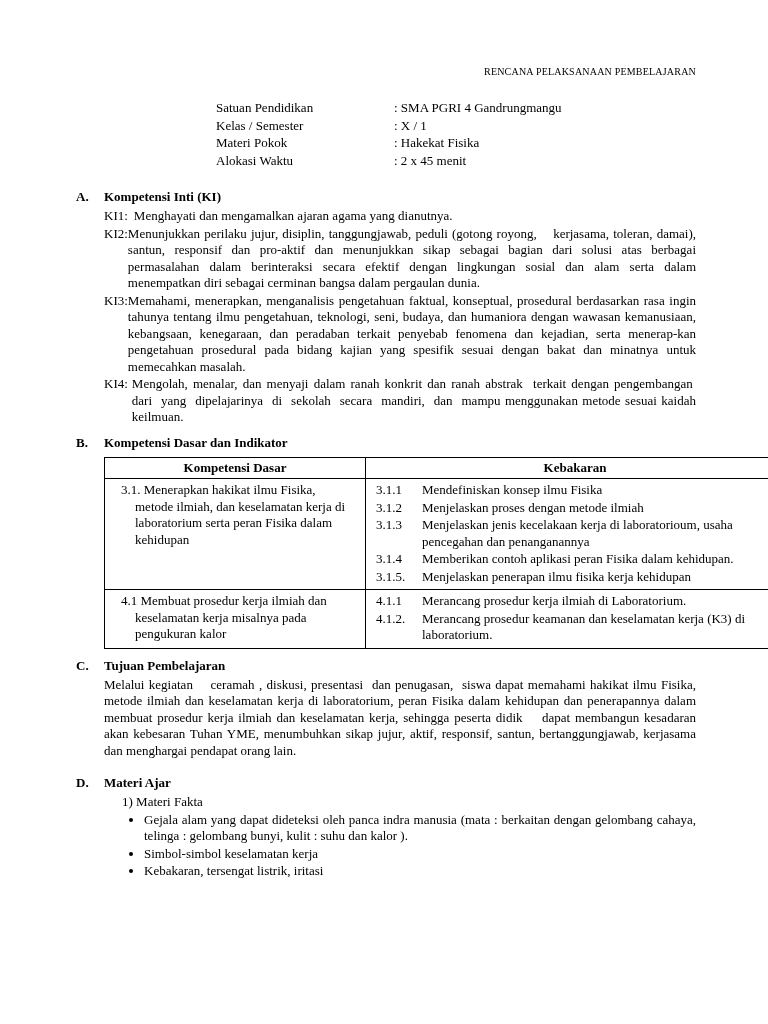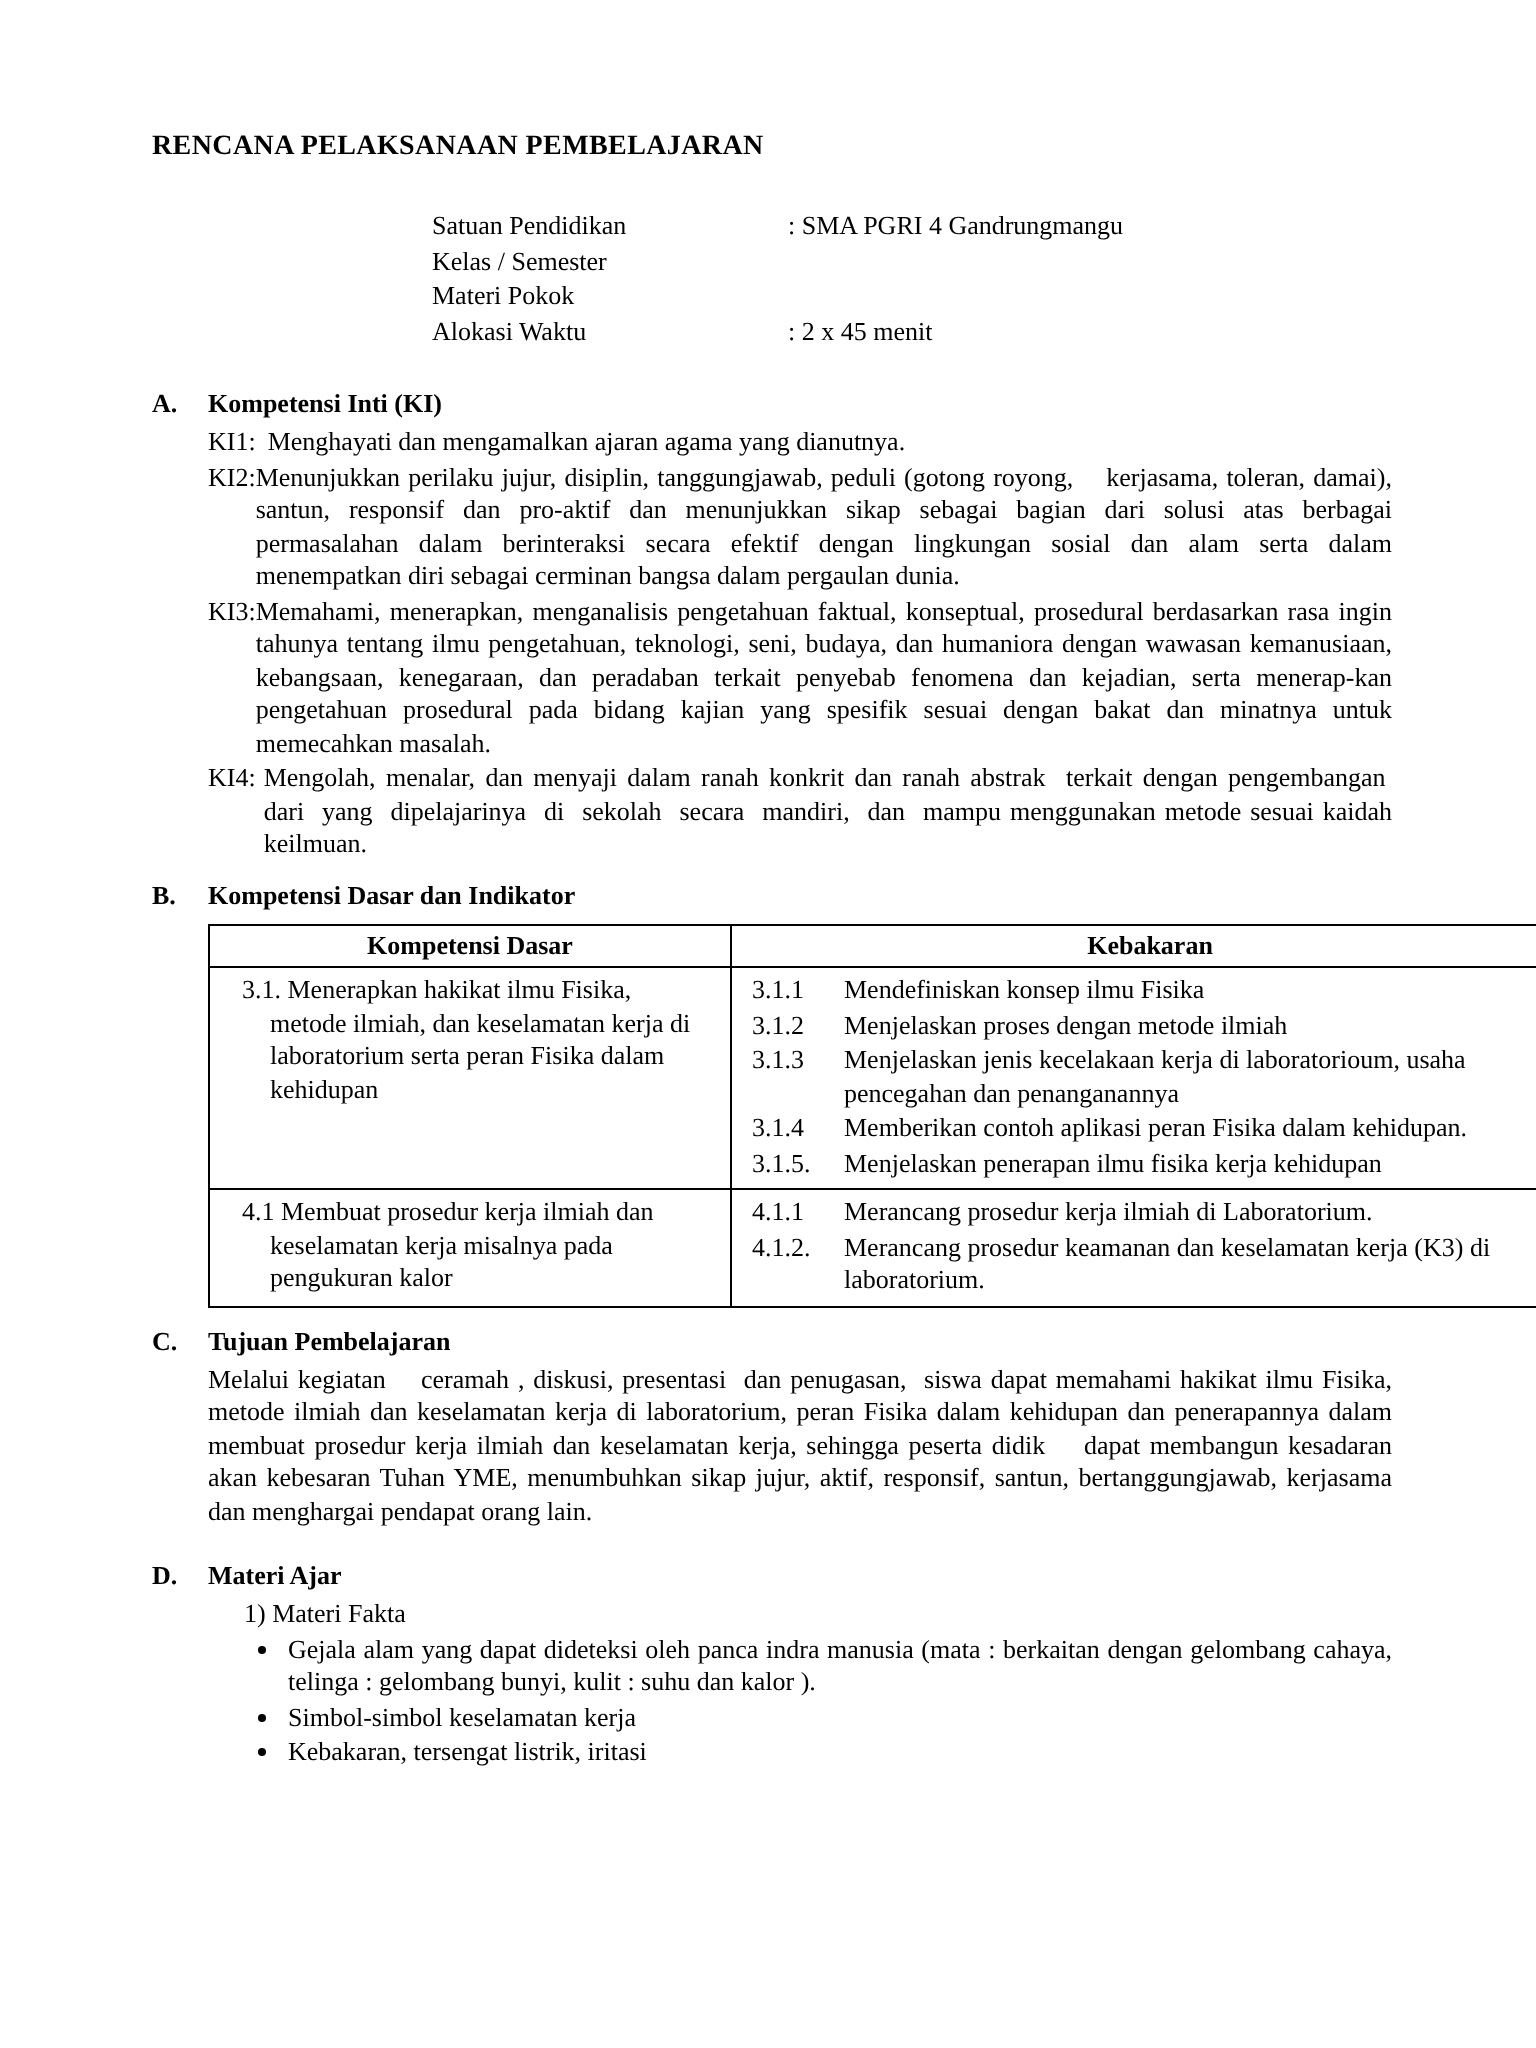--- a/index.html
+++ b/index.html
@@ -14,23 +14,23 @@
     color: #000000;
   }
   .page {
     position: relative;
     width: 768px;
     height: 1024px;
     box-sizing: border-box;
     padding: 66px 72px 20px 76px;
   }
   .doc-title {
-    text-align: left;
-    font-weight: bold;
-    font-size: 14px;
+    text-align: right;
+    font-weight: normal;
+    font-size: 10px;
     letter-spacing: 0.2px;
     margin: 0 0 22px 0;
   }
   .meta {
     margin: 0 0 20px 140px;
     font-size: 13px;
     line-height: 17.5px;
   }
   .meta-row {
     display: flex;
@@ -139,23 +139,25 @@
 
   <div class="doc-title">RENCANA PELAKSANAAN PEMBELAJARAN</div>
 
   <div class="meta">
     <div class="meta-row">
       <div class="meta-label">Satuan Pendidikan</div>
       <div class="meta-value">: SMA PGRI 4 Gandrungmangu</div>
     </div>
     <div class="meta-row">
       <div class="meta-label">Kelas / Semester</div>
+      <div class="meta-value">: X / 1</div>
     </div>
     <div class="meta-row">
       <div class="meta-label">Materi Pokok</div>
+      <div class="meta-value">: Hakekat Fisika</div>
     </div>
     <div class="meta-row">
       <div class="meta-label">Alokasi Waktu</div>
       <div class="meta-value">: 2 x 45 menit</div>
     </div>
   </div>
 
   <div class="section">
     <div class="section-head">
       <div class="section-letter">A.</div>

